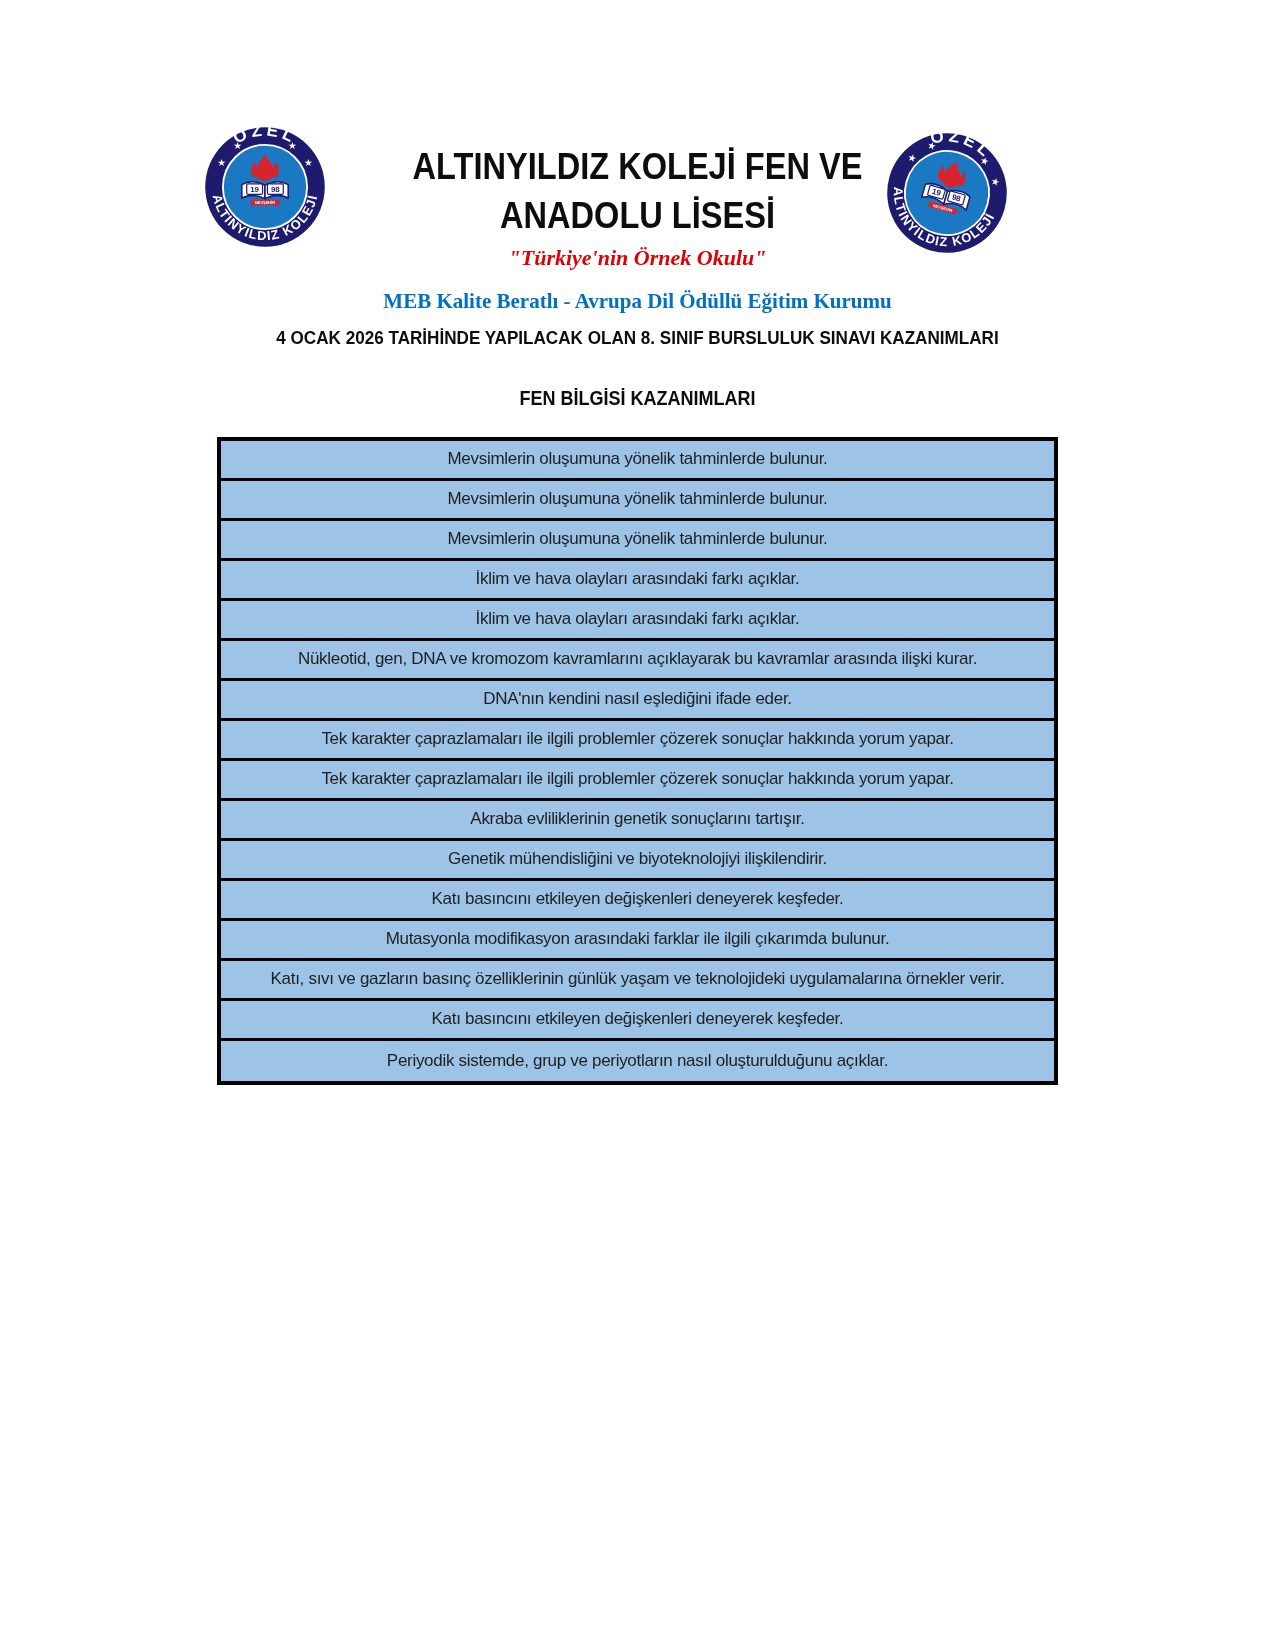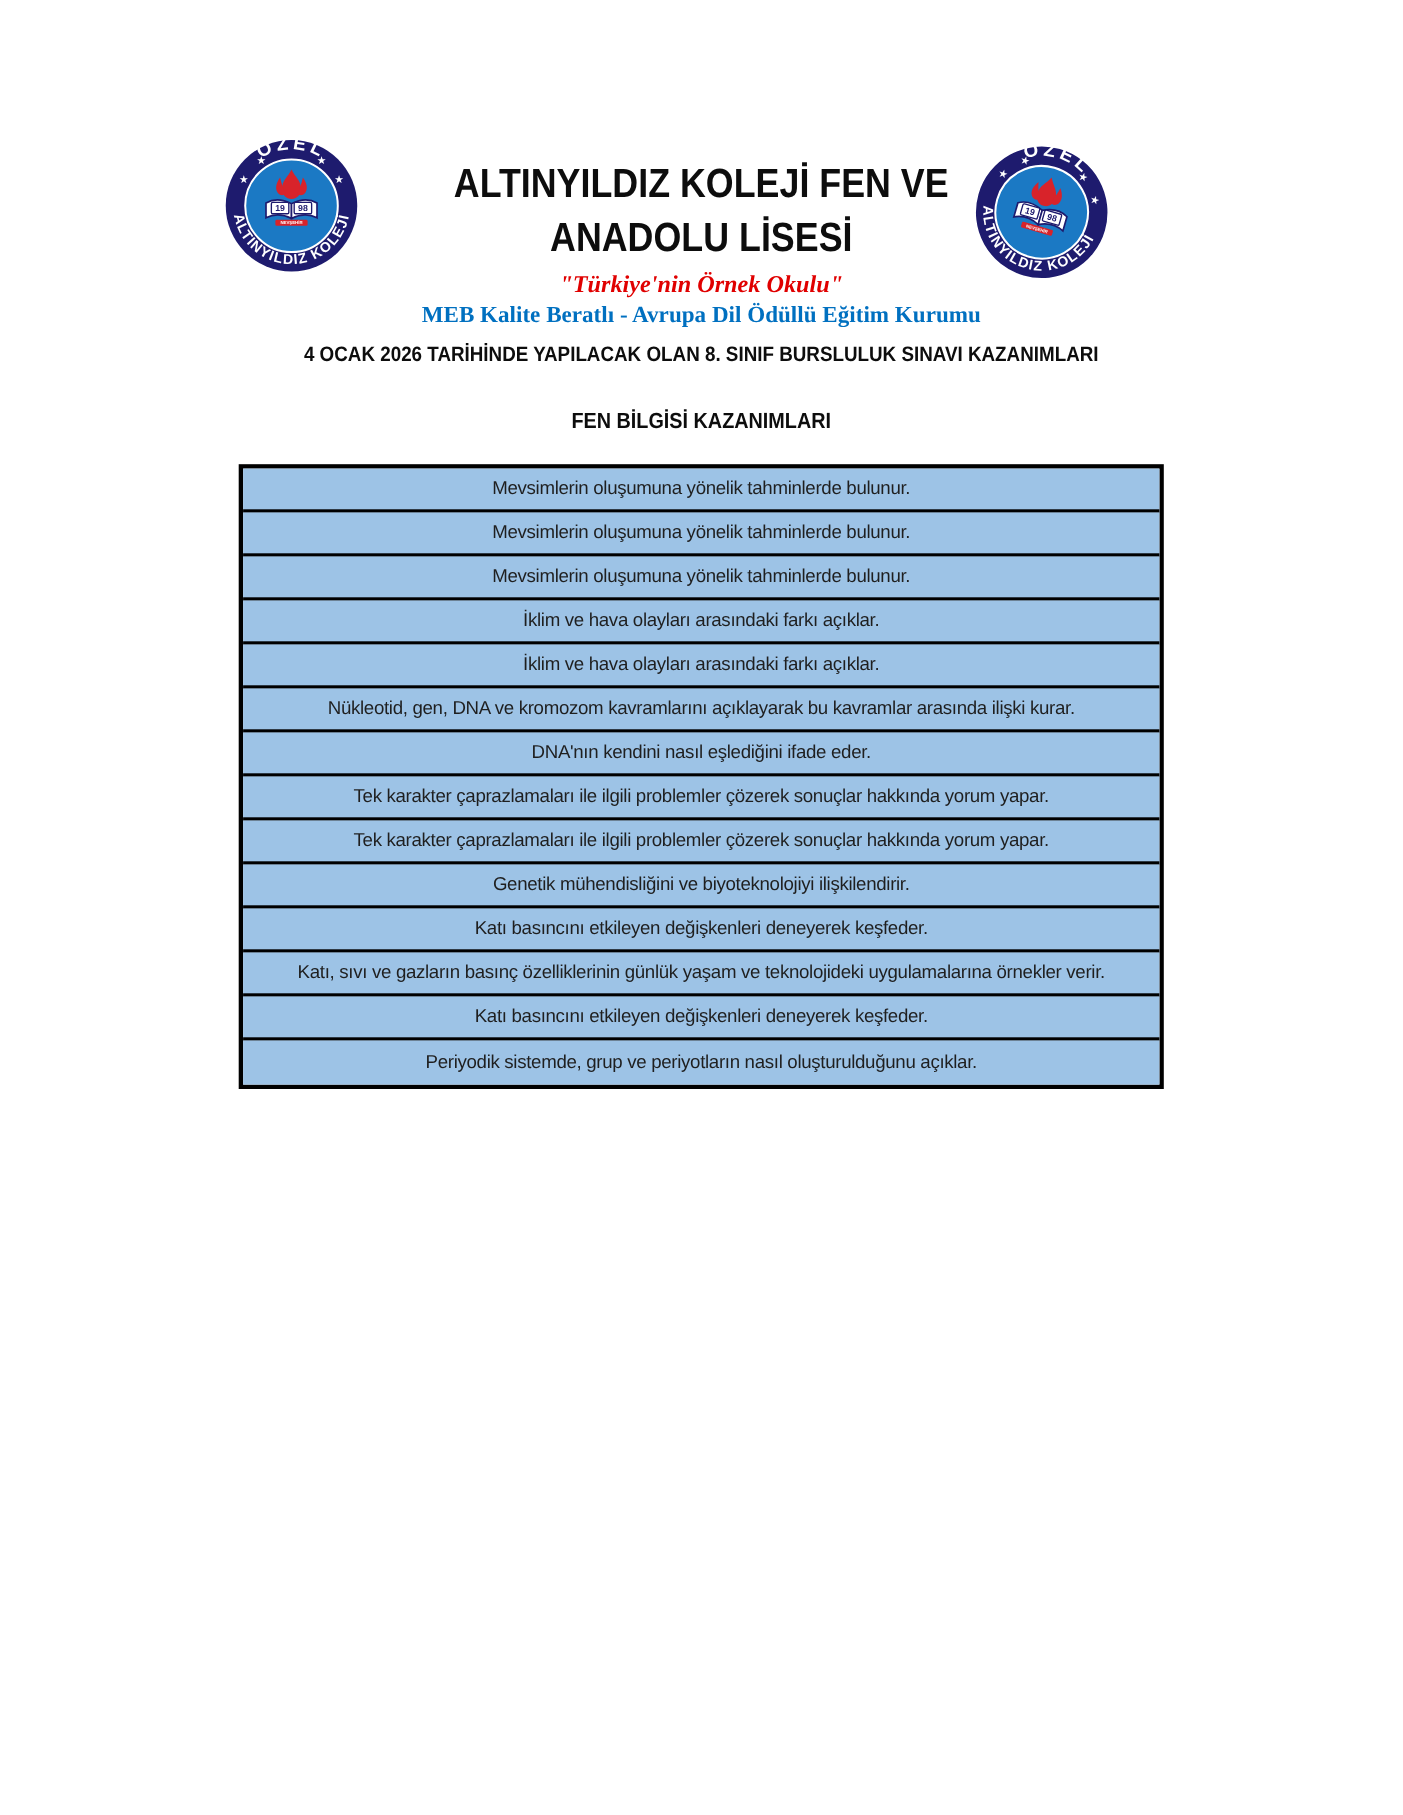--- a/index.html
+++ b/index.html
@@ -49,21 +49,21 @@
   }
   .motto {
     margin-top: 5px;
     font-family: "Liberation Serif", serif;
     font-style: italic;
     font-weight: bold;
     font-size: 22px;
     color: var(--motto-red);
   }
   .accreditation {
-    margin-top: 3px;
+    margin-top: 18px;
     font-family: "Liberation Serif", serif;
     font-weight: bold;
     font-size: 21px;
     color: var(--accreditation-blue);
   }
   .exam-title {
     margin-top: 13px;
     font-size: 19px;
     font-weight: bold;
     color: #0d0d0d;
@@ -193,20 +193,22 @@
   <div class="objectives-table">
     <div class="objective-row">Mevsimlerin oluşumuna yönelik tahminlerde bulunur.</div>
     <div class="objective-row">Mevsimlerin oluşumuna yönelik tahminlerde bulunur.</div>
     <div class="objective-row">Mevsimlerin oluşumuna yönelik tahminlerde bulunur.</div>
     <div class="objective-row">İklim ve hava olayları arasındaki farkı açıklar.</div>
     <div class="objective-row">İklim ve hava olayları arasındaki farkı açıklar.</div>
     <div class="objective-row">Nükleotid, gen, DNA ve kromozom kavramlarını açıklayarak bu kavramlar arasında ilişki kurar.</div>
     <div class="objective-row">DNA'nın kendini nasıl eşlediğini ifade eder.</div>
     <div class="objective-row">Tek karakter çaprazlamaları ile ilgili problemler çözerek sonuçlar hakkında yorum yapar.</div>
     <div class="objective-row">Tek karakter çaprazlamaları ile ilgili problemler çözerek sonuçlar hakkında yorum yapar.</div>
+    <div class="objective-row">Akraba evliliklerinin genetik sonuçlarını tartışır.</div>
     <div class="objective-row">Genetik mühendisliğini ve biyoteknolojiyi ilişkilendirir.</div>
     <div class="objective-row">Katı basıncını etkileyen değişkenleri deneyerek keşfeder.</div>
+    <div class="objective-row">Mutasyonla modifikasyon arasındaki farklar ile ilgili çıkarımda bulunur.</div>
     <div class="objective-row">Katı, sıvı ve gazların basınç özelliklerinin günlük yaşam ve teknolojideki uygulamalarına örnekler verir.</div>
     <div class="objective-row">Katı basıncını etkileyen değişkenleri deneyerek keşfeder.</div>
     <div class="objective-row">Periyodik sistemde, grup ve periyotların nasıl oluşturulduğunu açıklar.</div>
   </div>
 
 </div>
 
 </body></html>

